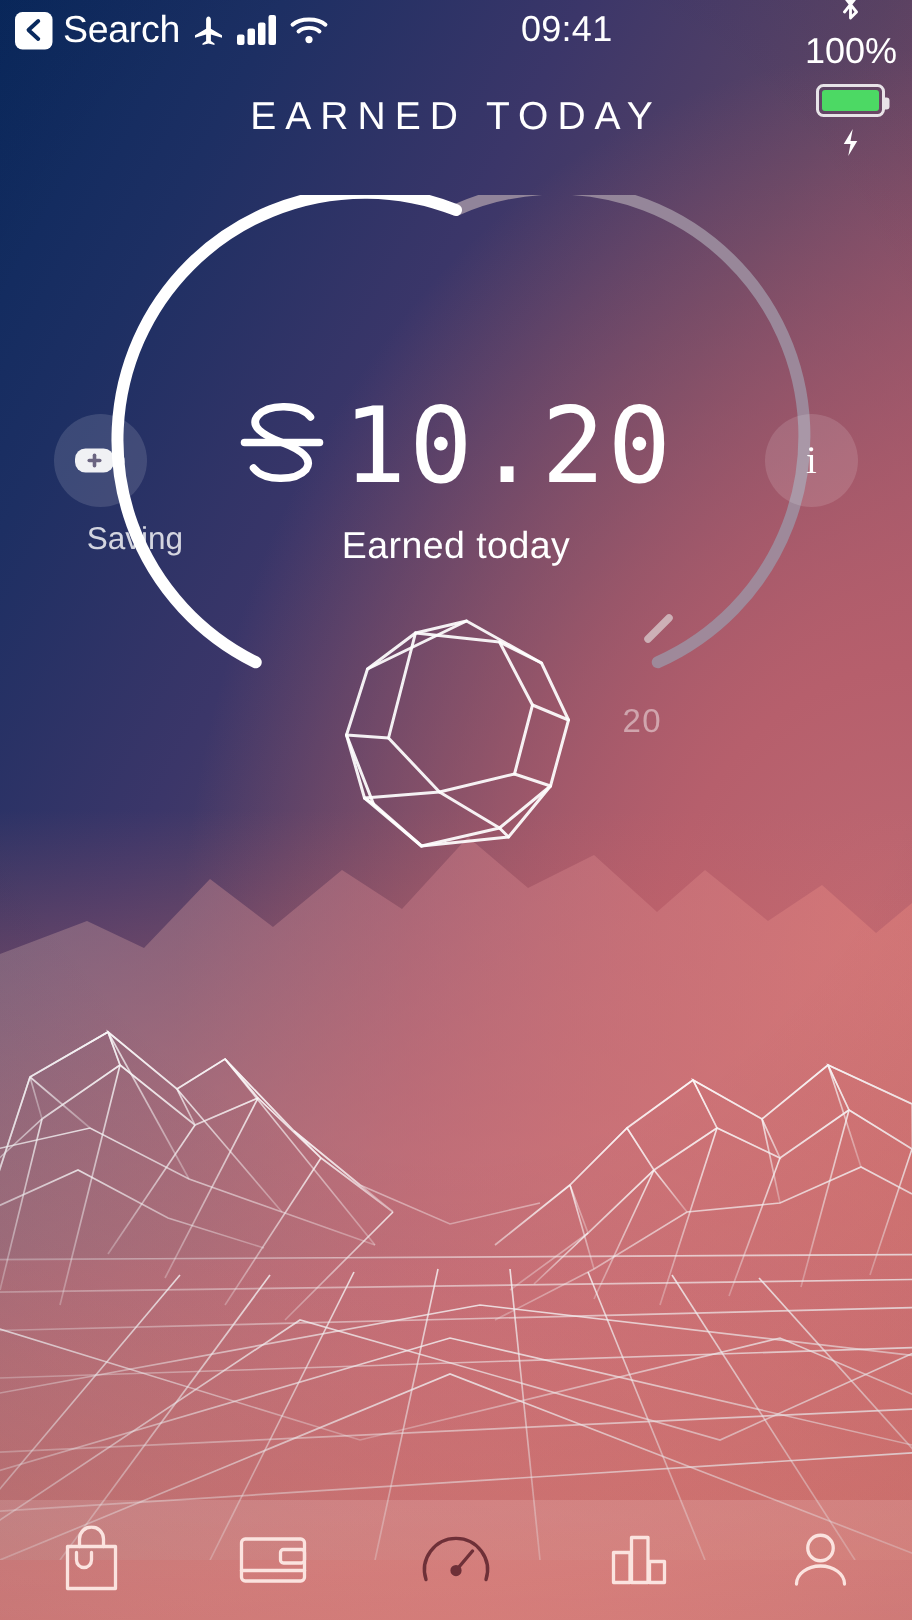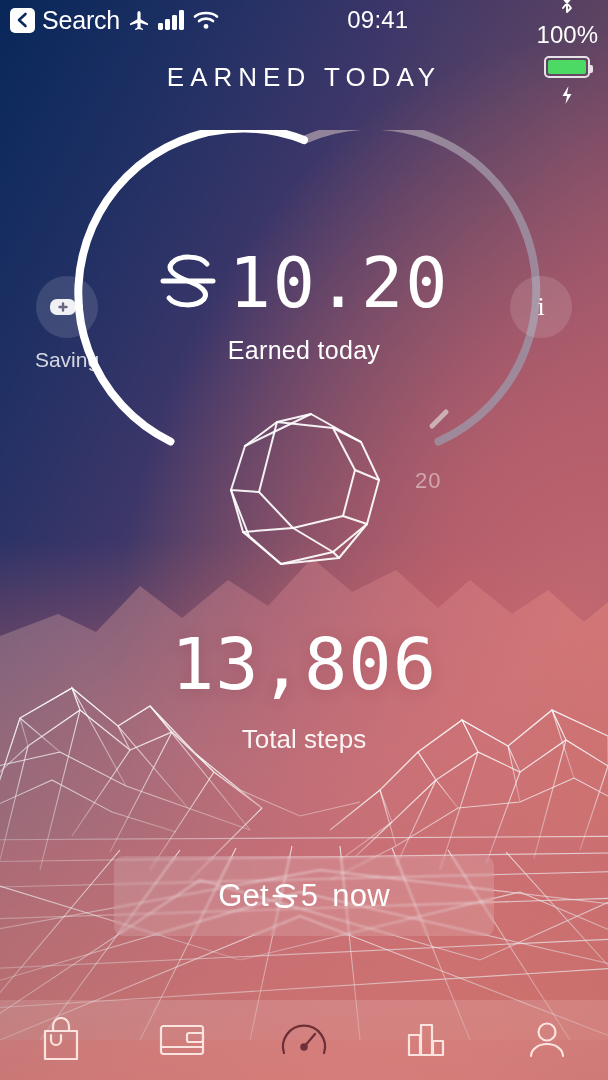--- a/index.html
+++ b/index.html
@@ -77,38 +77,38 @@
   .ring-wrap { position:absolute; left:0; top:130px; width:608px; height:360px; z-index:20; }
   .ring-wrap svg { display:block; }
   .ring-max {
     position:absolute; left:415px; top:468px;
     font-size:22px; color:rgba(255,255,255,.45); letter-spacing:1px;
     z-index:21;
   }
 
   
   .center-block {
-    position:absolute; left:0; top:248px; width:608px; text-align:center; z-index:25;
+    position:absolute; left:0; top:262px; width:608px; text-align:center; z-index:25;
   }
   .amount-row {
     display:flex; align-items:center; justify-content:center; gap:12px;
   }
   .cur-sym { display:block; }
   .amount {
     font-family:"DejaVu Sans Mono", monospace;
     font-size:70px; font-weight:300; color:#fff;
     letter-spacing:2px; line-height:1;
   }
   .earned-label {
     margin-top:18px; font-size:25px; color:#fff; font-weight:400; letter-spacing:.3px;
   }
 
   
   .side-btn { position:absolute; z-index:26; text-align:center; width:110px; }
-  .side-btn.left { left:12px; top:276px; }
+  .side-btn.left { left:12px; top:276px;text-align:right; }
   .side-btn.right { left:486px; top:276px; }
   .side-circle {
     width:62px; height:62px; border-radius:50%;
     background:rgba(255,255,255,.13);
     margin:0 auto; display:flex; align-items:center; justify-content:center;
   }
   .side-label {
     margin-top:10px; font-size:21px; color:rgba(255,255,255,.80); font-weight:400;
   }
   .info-i {
@@ -376,41 +376,21 @@
     </div>
     <div class="side-label">Saving</div>
   </div>
 
   <div class="side-btn right">
     <div class="side-circle">
       <span class="info-i">i</span>
     </div>
   </div>
 
-  <div class="steps-block">
-    <div class="steps-num">13,806</div>
-    <div class="steps-label">Total steps</div>
-  </div>
-
-  <div class="cta">
-    <span class="cta-text">
-      <span>Get</span>
-      <span style="display:inline-flex;">
-        <svg width="26" height="30" viewBox="0 0 58 62" xmlns="http://www.w3.org/2000/svg">
-          <g fill="none" stroke="#ffffff" stroke-width="6" stroke-linecap="round" stroke-linejoin="round">
-            <path d="M48 14 C41 5, 20 5, 13 13 C7 20, 16 26, 29 31 C42 36, 50 42, 45 49 C38 57, 17 57, 10 48"></path>
-            <line x1="4" y1="31" x2="54" y2="31"></line>
-          </g>
-        </svg>
-      </span>
-      <span>5</span>
-      <span style="width:8px;"></span>
-      <span>now</span>
-    </span>
-  </div>
+
 
   <div class="tabbar">
     <div class="tab">
       <svg width="44" height="46" viewBox="0 0 44 46" xmlns="http://www.w3.org/2000/svg">
         <g fill="none" stroke="#fbe3df" stroke-width="2.2" stroke-linejoin="round" stroke-linecap="round">
           <rect x="6" y="14" width="32" height="28"></rect>
           <path d="M14 14 V9 a8 8 0 0 1 16 0 V14"></path>
           <path d="M12 18 v5 a5 5 0 0 0 10 0 v-5"></path>
         </g>
       </svg>

